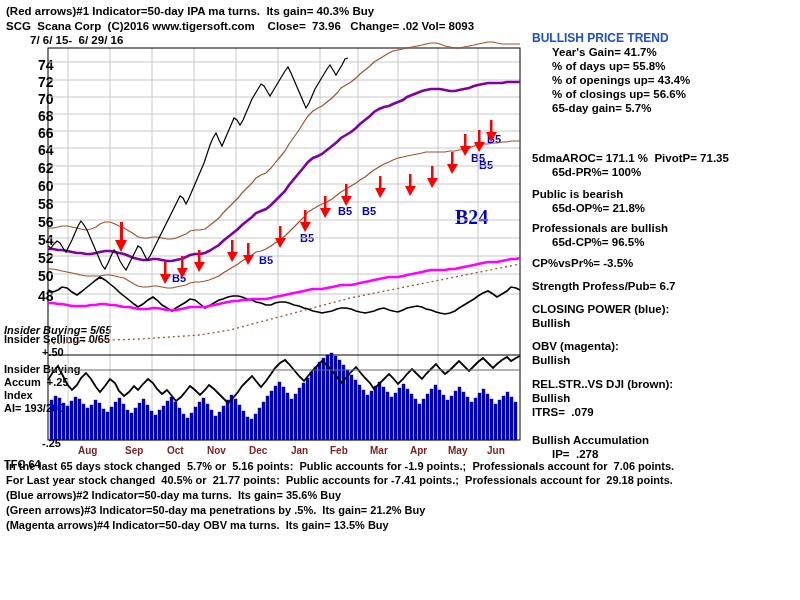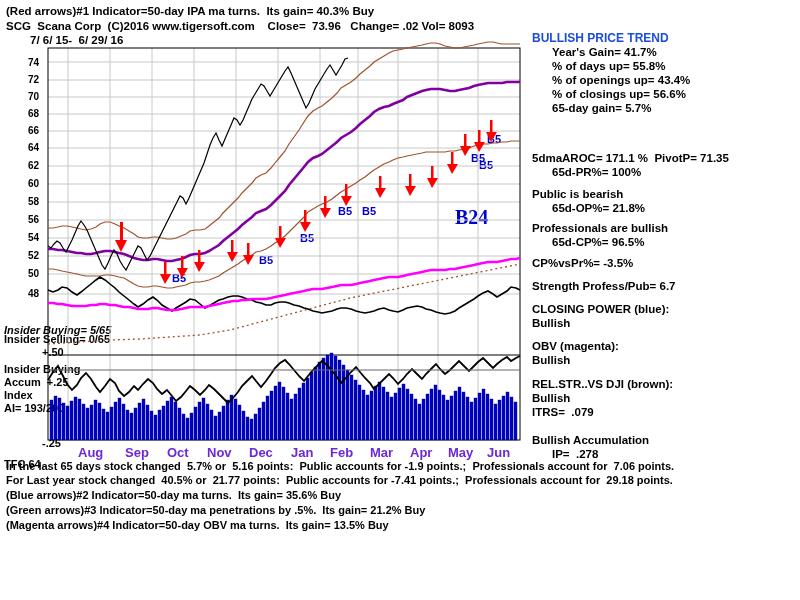--- a/index.html
+++ b/index.html
@@ -3,22 +3,22 @@
 <meta charset="utf-8">
 <style>
   html,body{margin:0;padding:0;}
   body{width:800px;height:600px;background:#ffffff;font-family:"Liberation Sans",sans-serif;overflow:hidden;}
   #root{position:relative;width:800px;height:600px;}
   .t{position:absolute;white-space:pre;font-family:"Liberation Sans",sans-serif;}
   .hdr{font-size:11.5px;font-weight:bold;color:#000;}
   .rt{font-size:12px;font-weight:bold;color:#1d4ed8;}
   .rtsub{font-size:11.5px;font-weight:bold;color:#000;text-align:right;}
   .foot{font-size:11px;font-weight:bold;color:#000;}
-  .axis{font-size:10px;font-weight:bold;color:#000;}
-  .mon{font-size:13px;font-weight:bold;color:#6d28d9;}
+  .axis{font-size:14px;font-weight:bold;color:#000;margin-left:10px;}
+  .mon{font-size:10px;font-weight:bold;color:#7f1d1d;}
   .blue-lab{font-size:11px;font-weight:bold;color:#0000cc;}
   .big-b24{font-size:20px;font-weight:bold;color:#0000cc;font-family:"Liberation Serif",serif;}
   .ins{font-size:11px;font-weight:bold;color:#000;}
   .grid-wrap{position:absolute;left:0;top:0;}
   svg{display:block;}
 </style>
 </head>
 <body>
 
 <div id="root">

